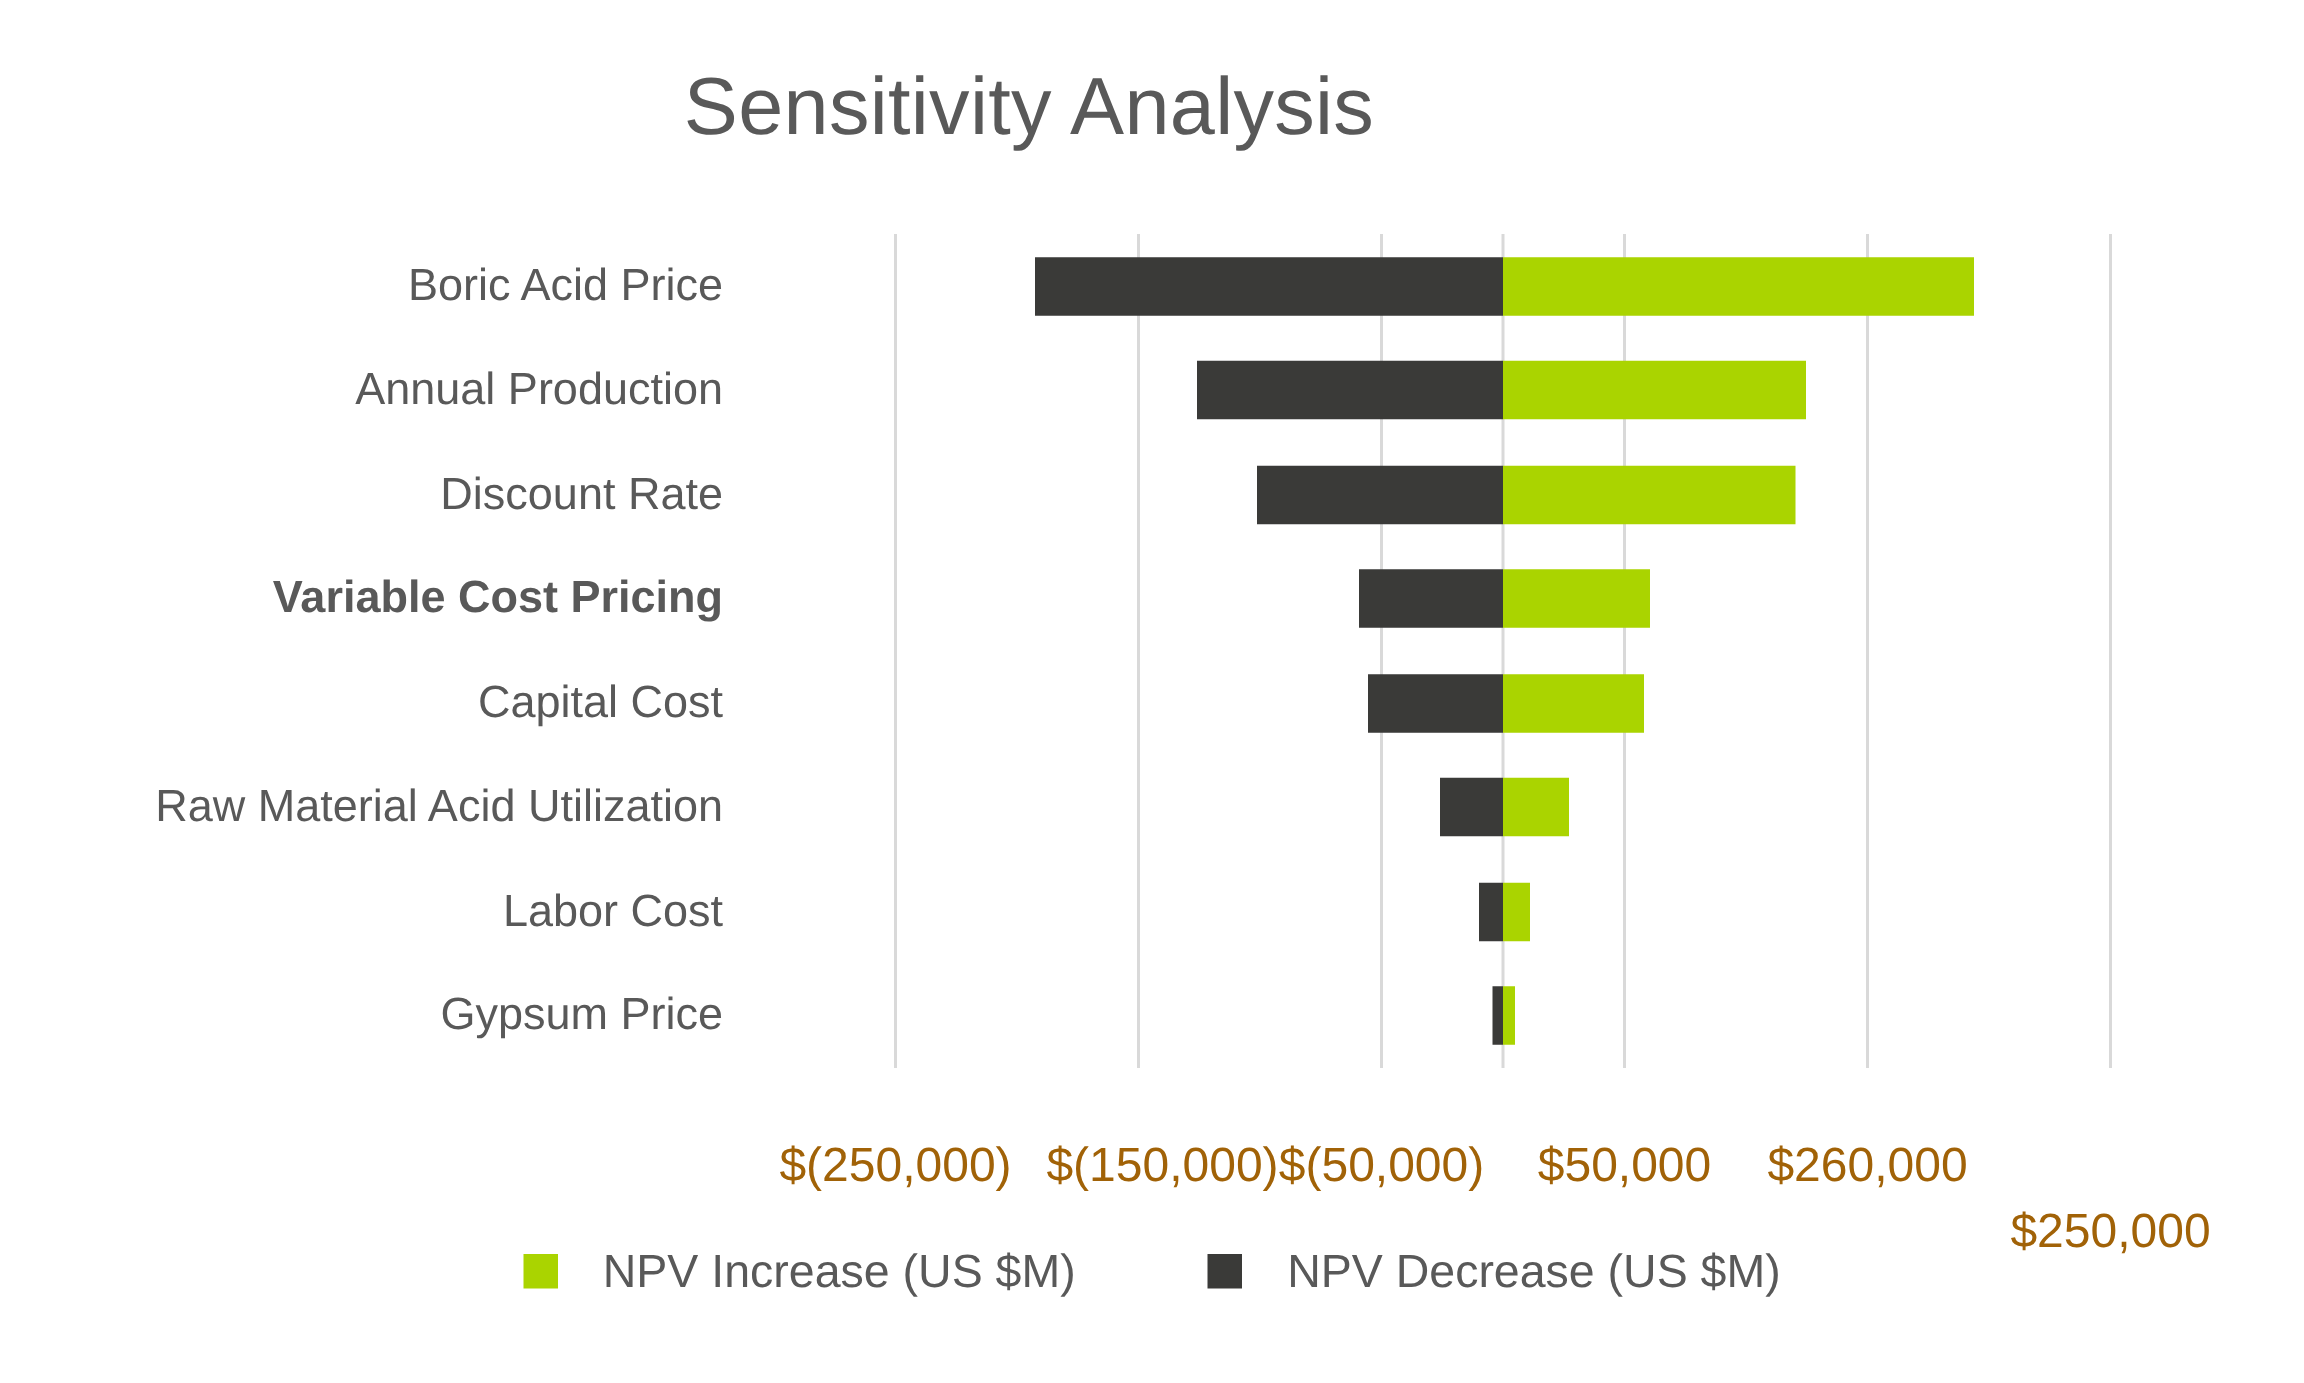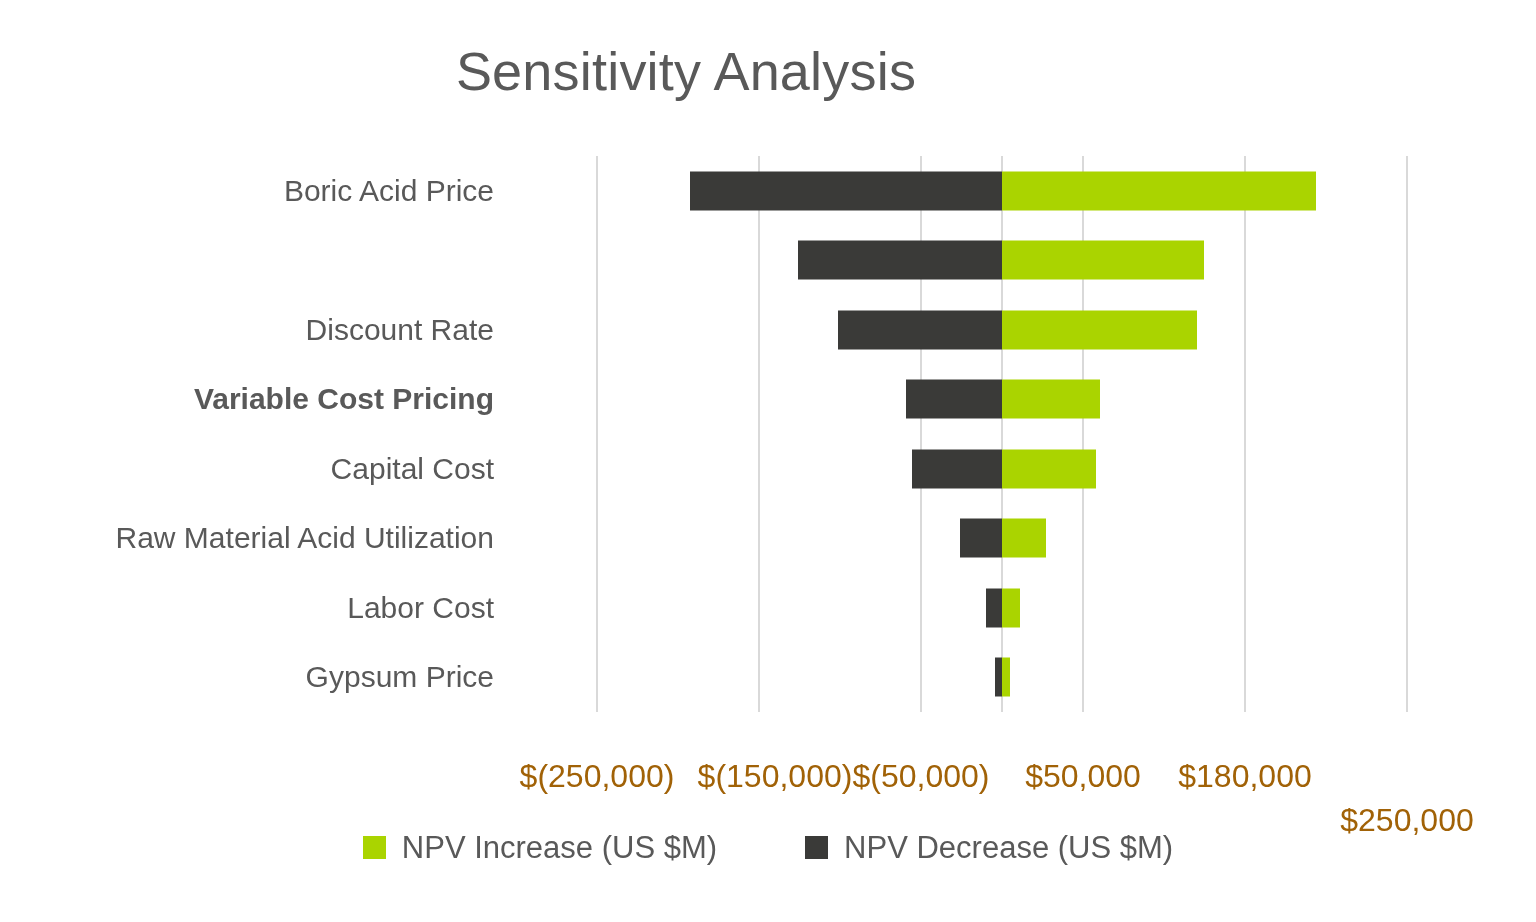--- a/index.html
+++ b/index.html
@@ -77,21 +77,21 @@
     top: 50%;
     transform: translateY(-50%);
     height: 39px;
   }
   .bar-neg { background: #3A3A38; }
   .bar-pos { background: #AAD400; }
 
   
   #cat-labels {
     position: absolute;
-    left: 16px;
+    left: 4px;
     top: 156px;
     width: 496px;
     height: 556px;
   }
   .cat-label {
     position: absolute;
     right: 18px;
     width: 478px;
     height: 69.5px;
     display: flex;
@@ -127,21 +127,21 @@
     top: 832px;
     width: 1536px;
     display: flex;
     justify-content: center;
     align-items: center;
     gap: 88px;
   }
   .legend-item {
     display: flex;
     align-items: center;
-    gap: 16px;
+    gap: 30px;
   }
   .legend-swatch {
     width: 23px;
     height: 23px;
     flex: 0 0 auto;
   }
   .legend-text {
     font-size: 31px;
     color: #595959;
     white-space: nowrap;
@@ -150,20 +150,21 @@
 </style>
 </head>
 <body>
 
 <div id="chart-root">
 
   <div id="chart-title">Sensitivity Analysis</div>
 
   <div id="cat-labels">
       <div class="cat-label" style="top: 0px; height: 69.5px;">Boric Acid Price</div>
+      <div class="cat-label" style="top: 69.5px; height: 69.5px;">Annual Production</div>
       <div class="cat-label" style="top: 139px; height: 69.5px;">Discount Rate</div>
       <div class="cat-label" style="top: 208.5px; height: 69.5px; font-weight: bold;">Variable Cost Pricing</div>
       <div class="cat-label" style="top: 278px; height: 69.5px;">Capital Cost</div>
       <div class="cat-label" style="top: 347.5px; height: 69.5px;">Raw Material Acid Utilization</div>
       <div class="cat-label" style="top: 417px; height: 69.5px;">Labor Cost</div>
       <div class="cat-label" style="top: 486.5px; height: 69.5px;">Gypsum Price</div>
     </div>
 
   <div id="plot-area">
     <div id="gridlines">
@@ -209,21 +210,21 @@
           <div class="bar bar-pos" style="background: rgb(170, 212, 0); left: 486px; width: 8.424px;"></div>
         </div>
       </div>
   </div>
 
   <div id="val-labels">
       <div class="val-label" style="left: 597px;">$(250,000)</div>
       <div class="val-label" style="left: 775px;">$(150,000)</div>
       <div class="val-label" style="left: 921px;">$(50,000)</div>
       <div class="val-label" style="left: 1083px;">$50,000</div>
-      <div class="val-label" style="left: 1245px;">$180,000</div>
+      <div class="val-label" style="left: 1245px;">$260,000</div>
       <div class="val-label" style="left: 1407px; margin-top: 44px;">$250,000</div>
     </div>
 
   <div id="legend">
       <div class="legend-item">
         <span class="legend-swatch" style="background: rgb(170, 212, 0);"></span>
         <span class="legend-text">NPV Increase (US $M)</span>
       </div>
       <div class="legend-item">
         <span class="legend-swatch" style="background: rgb(58, 58, 56);"></span>

